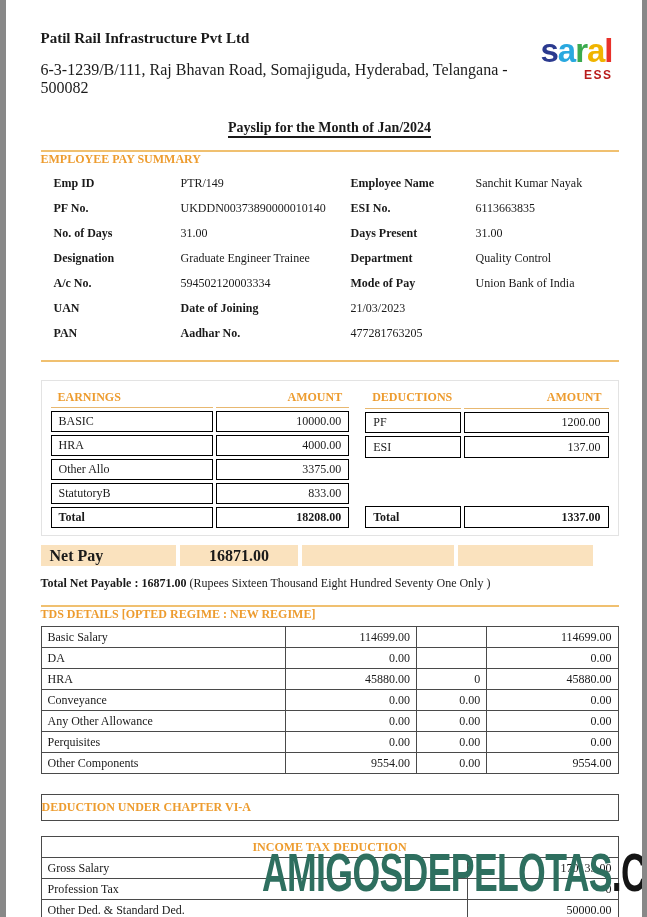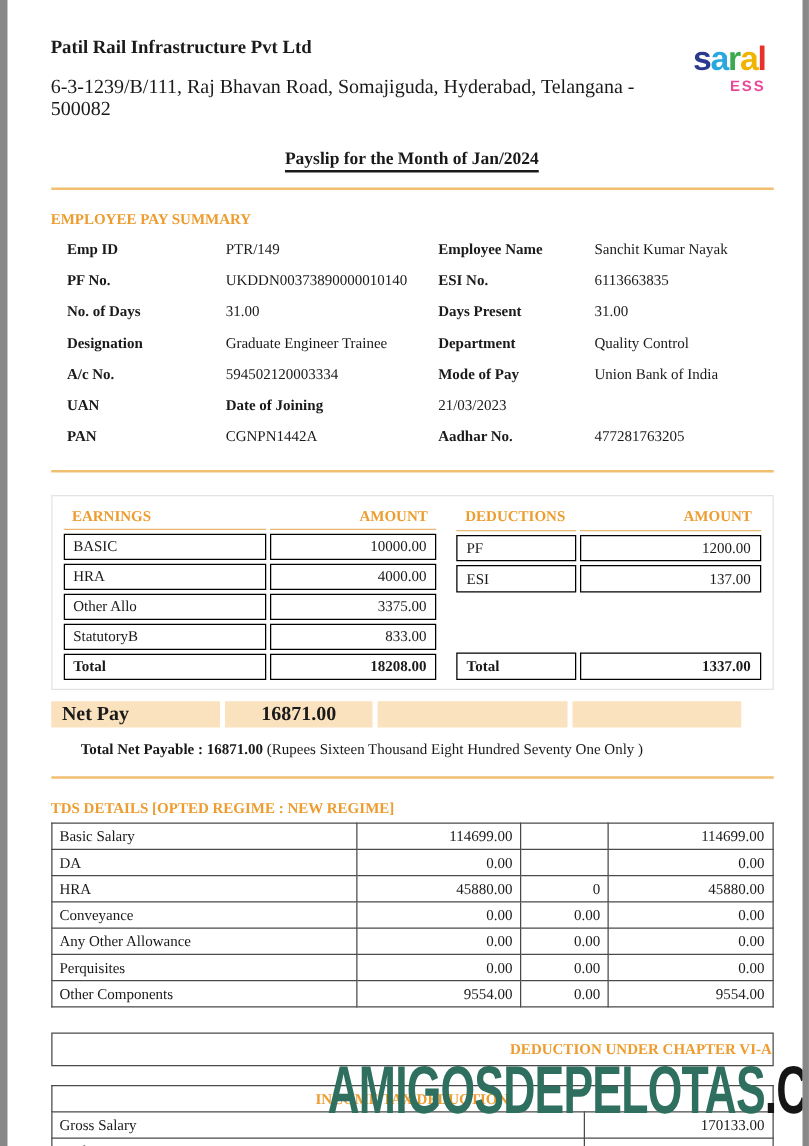--- a/index.html
+++ b/index.html
@@ -10,35 +10,35 @@
     margin:0 auto;
   }
   .content { position:absolute; left:35px; top:0; width:578px; }
 
   
   .header { display:flex; justify-content:space-between; margin-top:30px; }
   .company-name { font-size:15px; font-weight:bold; }
   .company-address { font-size:16px; margin-top:14px; }
   .logo { text-align:right; margin-top:4px; margin-right:6px; width:100px; }
   .logo-word { font-family:"Liberation Sans", sans-serif; font-weight:bold;
-               font-size:27px; letter-spacing:-1px; line-height:1; }
+               font-size:33px; letter-spacing:-1px; line-height:1; }
   .logo-word .l0 { color:#2B3A8F; }
   .logo-word .l1 { color:#29A8DF; }
   .logo-word .l2 { color:#3BAA4E; }
   .logo-word .l3 { color:#F0B400; }
   .logo-word .l4 { color:#E8312A; }
-  .logo-ess { color:#ec4899; font-family:"Liberation Sans", sans-serif;
+  .logo-ess { color:#b91c1c; font-family:"Liberation Sans", sans-serif;
               font-weight:bold; font-size:12px; margin-top:1px; letter-spacing:1.5px; }
 
   .title-wrap { text-align:center; margin-top:21px; }
   .doc-title { font-size:14px; font-weight:bold; border-bottom:2px solid #1a1a1a; padding-bottom:1px; }
 
   .hr { height:2px; background:#F0C070; margin-top:14px; }
 
-  .section-label { color:#ED9C2F; font-weight:bold; font-size:12px; margin-top:16px; }
+  .section-label { color:#ED9C2F; font-weight:bold; font-size:12px; margin-top:0; }
 
   
   .summary-grid { font-size:12px; margin-top:4px; }
   .srow { display:grid; grid-template-columns:127px 170px 125px auto; padding:5px 0 5px 13px; }
   .sl { font-weight:bold; }
 
   
   .ed-wrap { margin-top:18px; border:1px solid #E3E3E3; padding:4px 6px; display:flex; gap:10px; }
   .ed-table { border-collapse:separate; border-spacing:3px; font-size:12px; }
   .ed-table.earnings { width:55%; }
@@ -51,31 +51,31 @@
   .earnings td.c1 { width:55%; } .earnings td.c2 { width:45%; }
   .deductions td.c1 { width:40%; } .deductions td.c2 { width:60%; }
 
   
   .netpay { margin-top:9px; width:93.5%; display:grid; grid-template-columns:25% 22% 28% 25%; gap:4px;
             font-size:16px; font-weight:bold; }
   .np-cell { background:#FAE2BE; height:21px; line-height:21px; padding:0 9px; }
   .np-amount { text-align:center; }
 
   .net-payable { margin-top:10px; font-size:12px; }
-  .npb { font-weight:bold;margin-left:24px; }
+  .npb { font-weight:bold; }
 
   
   .dark-table { width:100%; border-collapse:collapse; font-size:12px; margin-top:4px; }
   .dark-table td, .dark-table th { border:1px solid #4A4A4A; padding:2.5px 6px; height:20px; }
   .dark-table th { color:#ED9C2F; text-align:right; font-weight:bold; }
   .dark-table th.desc { text-align:left; }
   .dark-table td.num { text-align:right; }
   .tds .w1 { width:43%; } .tds .w2 { width:20%; } .tds .w3 { width:16%; } .tds .w4 { width:21%; }
 
-  .chapter-box { margin-top:20px; border:1px solid #4A4A4A; text-align:right;
+  .chapter-box { margin-top:20px; border:1px solid #4A4A4A; text-align:left;
                  color:#ED9C2F; font-weight:bold; font-size:12px; padding:5px 0; }
 
   .itd-table { margin-top:15px; }
   .itd-table td.head { text-align:center; color:#ED9C2F; font-weight:bold; }
   .itd .wl { width:74%; } .itd .wv { width:26%; }
 
   
   .watermark { position:absolute; left:256px; top:845px; z-index:10; white-space:nowrap;
                font-family:"Liberation Sans", sans-serif; font-weight:bold; font-size:54px;
                line-height:1; letter-spacing:-1px; color:#2E6F5F;
@@ -137,21 +137,20 @@
         <div class="sl">Mode of Pay</div>
         <div class="sv">Union Bank of India</div>
       </div>
       <div class="srow">
         <div class="sl">UAN</div>
         <div class="sl">Date of Joining</div>
         <div class="sv">21/03/2023</div>
       </div>
       <div class="srow">
         <div class="sl">PAN</div>
-        <div class="sv">CGNPN1442A</div>
         <div class="sl">Aadhar No.</div>
         <div class="sv">477281763205</div>
       </div>
     </div>
 
     <div class="hr"></div>
 
     <div class="ed-wrap">
       <table class="ed-table earnings">
         <tbody>

